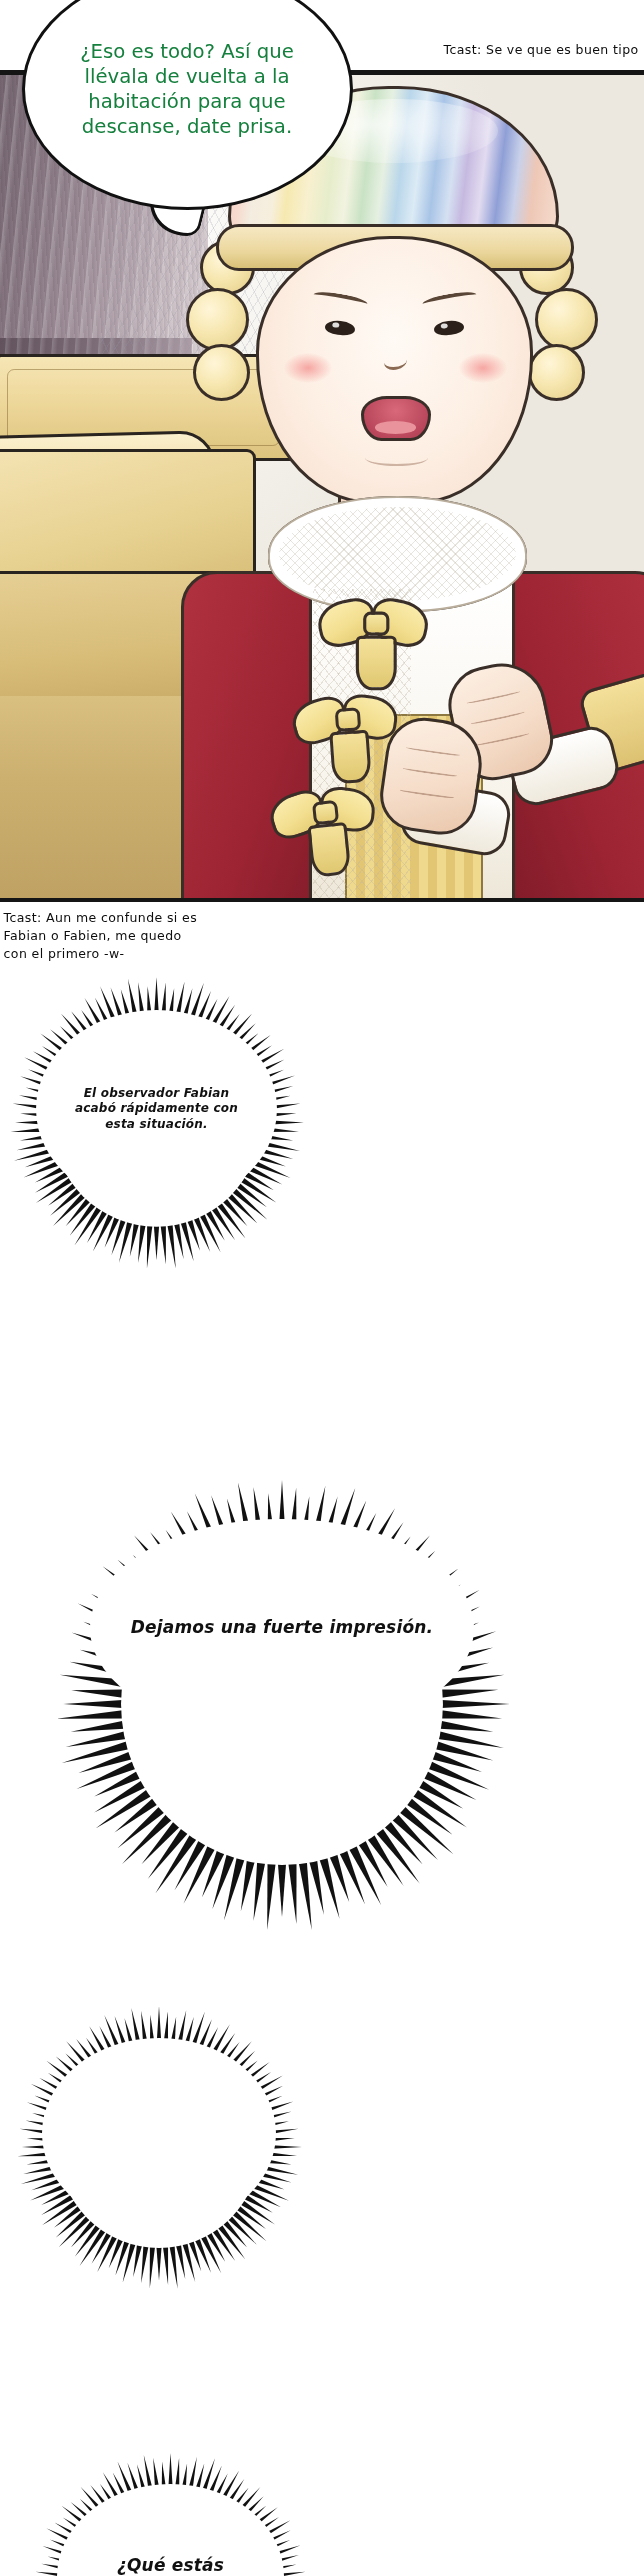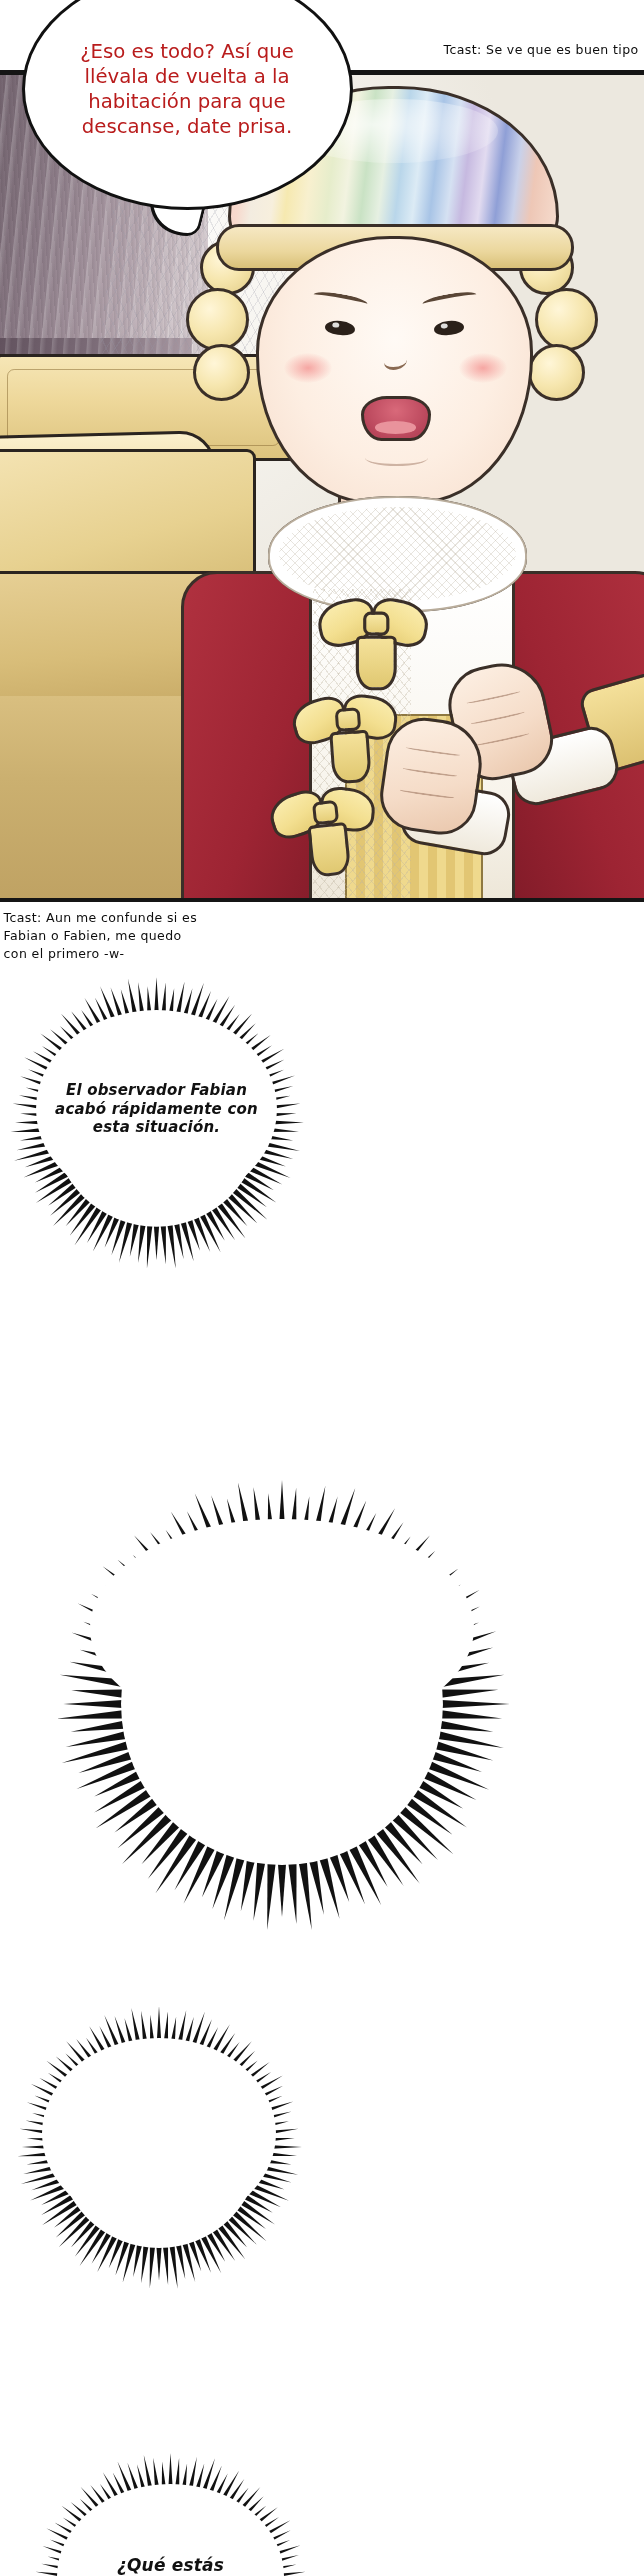--- a/index.html
+++ b/index.html
@@ -461,21 +461,21 @@
     background: #ffffff;
     border: 3.6px solid #111111;
     border-radius: 50%;
     display: flex;
     align-items: center;
     justify-content: center;
   }
   .bubble-round .bub-text {
     text-align: center;
     font-family: "DejaVu Sans", sans-serif;
-    color: #b91c1c;
+    color: #15803d;
     line-height: 1.28;
     padding: 0 12.5px;
     white-space: pre-line;
   }
   .bub-tail {
     position: absolute;
     z-index: 61;
     width: 0; height: 0;
   }
 
@@ -536,21 +536,21 @@
     font-style: italic;
     font-weight: 700;
     color: #111111;
     line-height: 1.26;
     white-space: pre-line;
     letter-spacing: 0.2px;
   }
 
   #burst-1 { left: 9px;  top: 975px; width: 295px;  height: 268px; }
   #burst-1 .core { left: 9%;  top: 13%; right: 9%;  bottom: 13%; }
-  #burst-1 .burst-text { font-size: 15px; padding: 0 23px; }
+  #burst-1 .burst-text { font-size: 12px; padding: 0 23px; }
 
   #burst-2 { left: 54px;  top: 1476px; width: 456px; height: 304px; }
   #burst-2 .core { left: 8%; top: 14%; right: 8%; bottom: 14%; }
   #burst-2 .burst-text { font-size: 17px; padding: 0 36px; }
 
   #burst-3 { left: 16px;  top: 2004px; width: 286px; height: 259px; }
   #burst-3 .core { left: 9%; top: 13%; right: 9%; bottom: 13%; }
   #burst-3 .burst-text { font-size: 17px; padding: 0 19.7px; }
 
   #burst-4 { left: 32px;  top: 2451px; width: 277px; height: 250px; }
@@ -864,20 +864,21 @@
         <polygon points="186.75,57.22 161.97,67.45 163.55,70.65" fill="#111111"></polygon>
         <polygon points="186.34,64.24 163.97,71.57 165.33,74.87" fill="#111111"></polygon>
         <polygon points="193.92,68.12 165.69,75.81 166.84,79.20" fill="#111111"></polygon>
         <polygon points="192.64,75.18 167.13,80.16 168.06,83.61" fill="#111111"></polygon>
         <polygon points="190.86,81.93 168.28,84.60 168.98,88.10" fill="#111111"></polygon>
         <polygon points="197.52,87.16 169.15,89.09 169.61,92.64" fill="#111111"></polygon>
         <polygon points="194.89,93.78 169.71,93.64 169.94,97.21" fill="#111111"></polygon>
         <circle cx="100" cy="100" r="70.6" fill="#ffffff"></circle>
       </svg>
     <div class="core"></div>
+    <div class="burst-text">Dejamos una fuerte impresión.</div>
   </div>
 
   <div id="burst-3" class="burst">
     <svg class="rays" viewBox="0 0 200 200" preserveAspectRatio="none">
         <polygon points="200.00,100.00 169.98,98.21 169.98,101.79" fill="#111111"></polygon>
         <polygon points="196.52,106.33 169.94,102.79 169.71,106.36" fill="#111111"></polygon>
         <polygon points="192.66,112.20 169.61,107.36 169.15,110.91" fill="#111111"></polygon>
         <polygon points="197.28,119.35 168.98,111.90 168.28,115.40" fill="#111111"></polygon>
         <polygon points="192.64,124.82 168.06,116.39 167.13,119.84" fill="#111111"></polygon>
         <polygon points="187.72,129.78 166.84,120.80 165.69,124.19" fill="#111111"></polygon>

